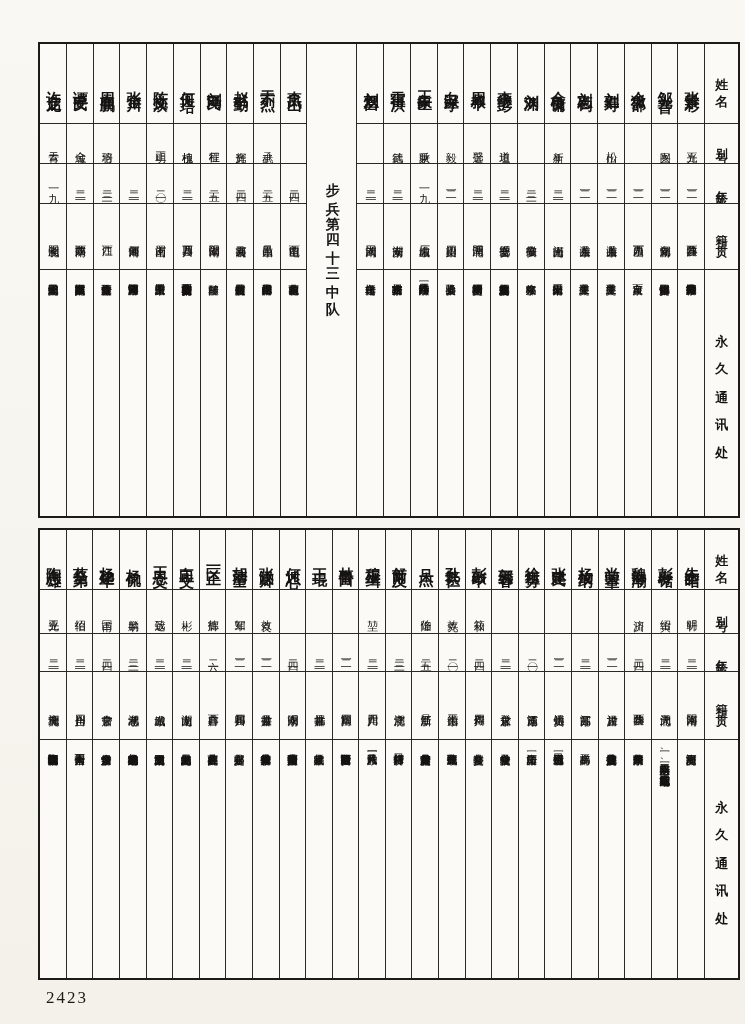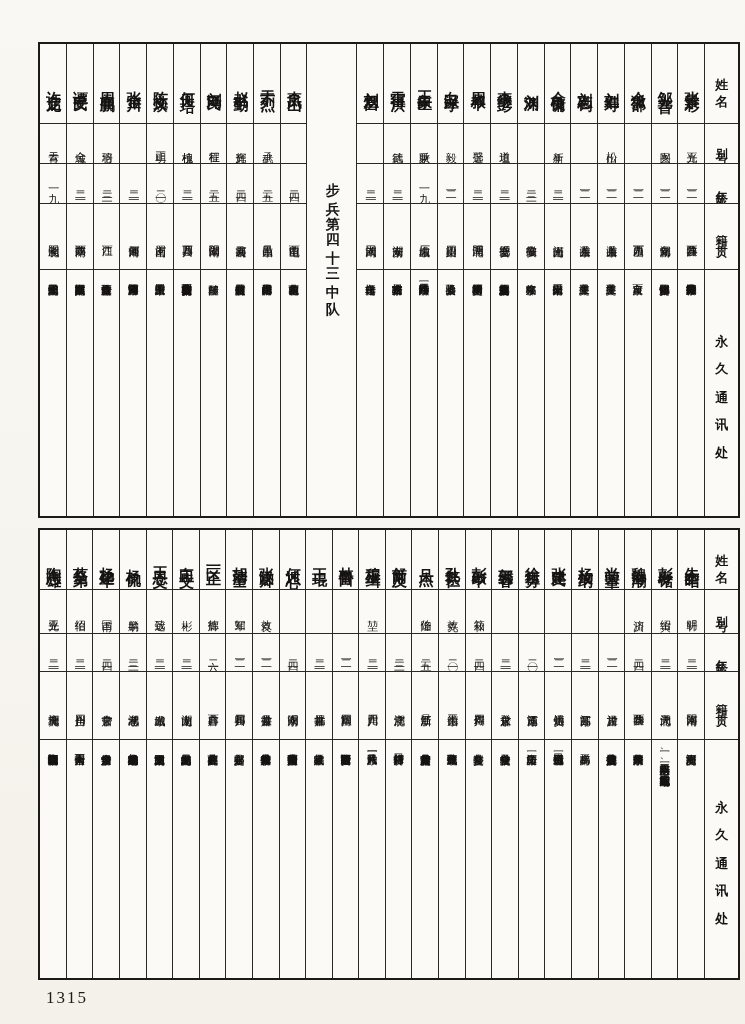--- a/index.html
+++ b/index.html
@@ -919,14 +919,14 @@
           <span class="vtext">二二</span>
         </div>
         <div class="cell native_place-cell h3">
           <span class="vtext">湖北黄梅</span>
         </div>
         <div class="cell address-cell h4">
           <span class="vtext">黄梅孔垅街谷坝头邢季记行转陶家河</span>
         </div>
       </div>
     </div>
-  <div class="page-number">1315</div>
+  <div class="page-number">2423</div>
 </div>
 
 </body></html>

